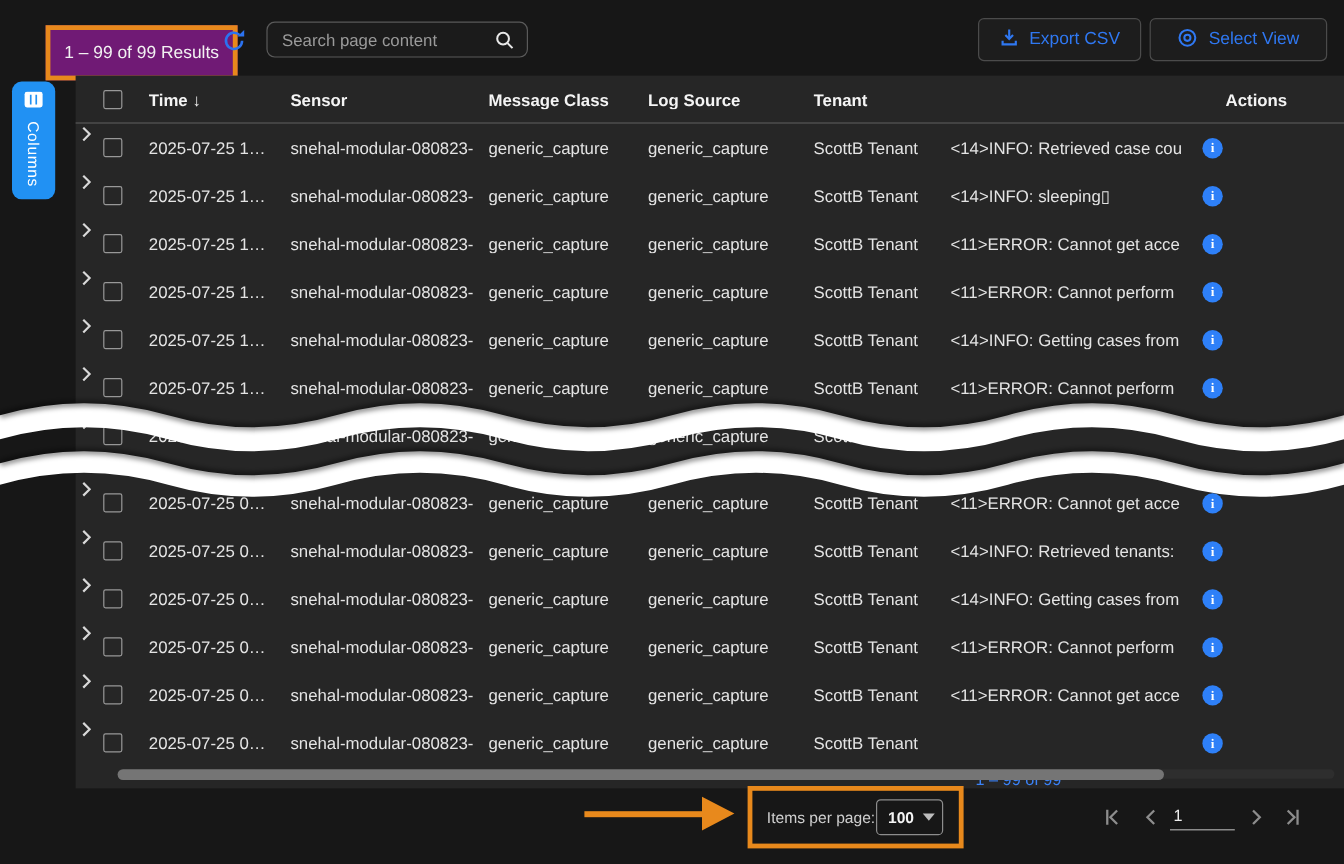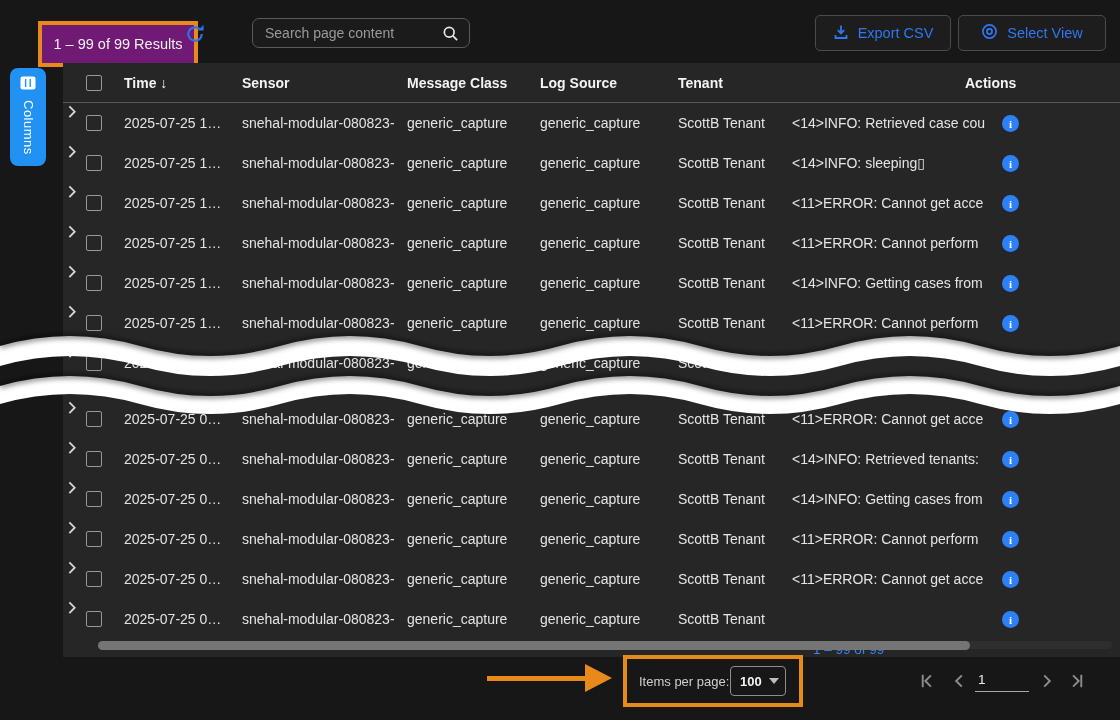--- a/index.html
+++ b/index.html
@@ -12,21 +12,21 @@
   }
   
   .results-box{
     position:absolute; left:38px; top:21px; width:160px; height:46px;
     border:4px solid #e8891c; display:flex; align-items:center; justify-content:center;
     font-size:14.5px; color:#f2f2f2; background:#701a75; white-space:nowrap;
   }
   .refresh{ position:absolute; left:186px; top:25px; width:18px; height:18px; cursor:pointer; }
   .search-wrap{
     position:absolute; left:222px; top:18px; width:218px; height:30px;
-    border:1px solid #5a5a5a; border-radius:7px; background:#1b1b1b;margin-left:30px;
+    border:1px solid #5a5a5a; border-radius:7px; background:#1b1b1b;
   }
   .search-wrap input{
     position:absolute; left:0; top:0; width:100%; height:100%;
     background:transparent; border:none; outline:none;
     padding:0 34px 0 12px; font-size:14px; color:#cfcfcf;
     font-family:"Liberation Sans", sans-serif;
   }
   .search-wrap input::placeholder{ color:#9a9a9a; }
   .search-icon{ position:absolute; right:10px; top:6px; width:17px; height:17px; }
   .tb-btn{
@@ -63,21 +63,21 @@
   .c-check{
     position:absolute; left:23px; top:12px; width:16px; height:16px;
     border:1.5px solid #989898; border-radius:2px; cursor:pointer; background:transparent;
   }
   .c-time{ left:61px; width:112px; }
   .c-sensor{ left:179px; width:160px; }
   .c-class{ left:344px; width:128px; }
   .c-source{ left:477px; width:132px; }
   .c-tenant{ left:615px; width:108px; }
   .c-raw{ left:729px; width:202px; }
-  .c-actions-h{ left:902px; width:70px; }
+  .c-actions-h{ left:949px; width:70px;text-align:center; }
   .c-info{
     position:absolute; left:939px; top:12px; width:17px; height:17px;
     background:#2e80f8; border-radius:50%; color:#fff;
     font-size:11px; font-weight:bold; font-family:"Liberation Serif", serif;
     display:flex; align-items:center; justify-content:center; cursor:pointer;
   }
   .sort-arrow{ font-weight:bold; }
   
   .hscroll-track{
     position:absolute; left:98px; top:641px; width:1014px; height:8px;

